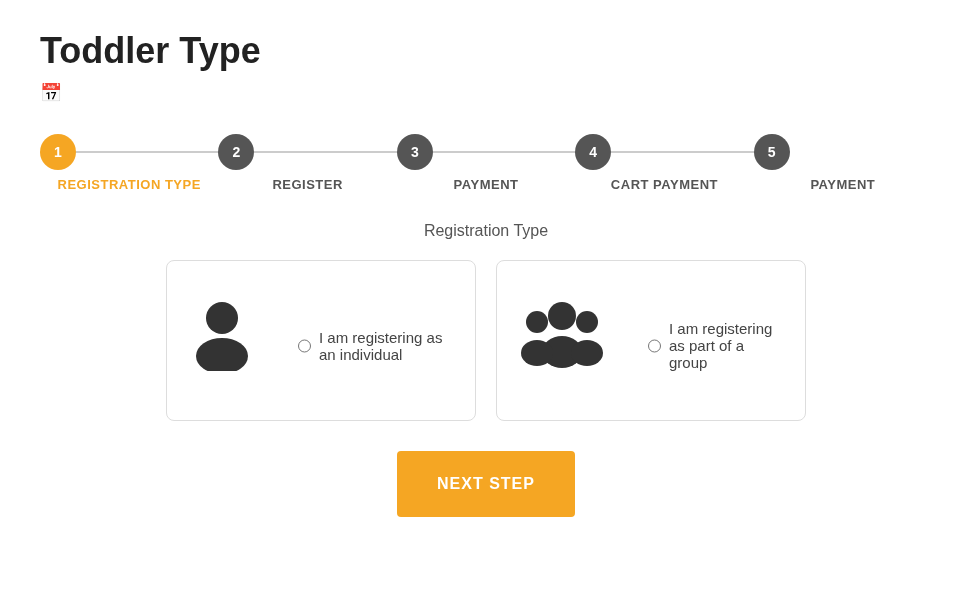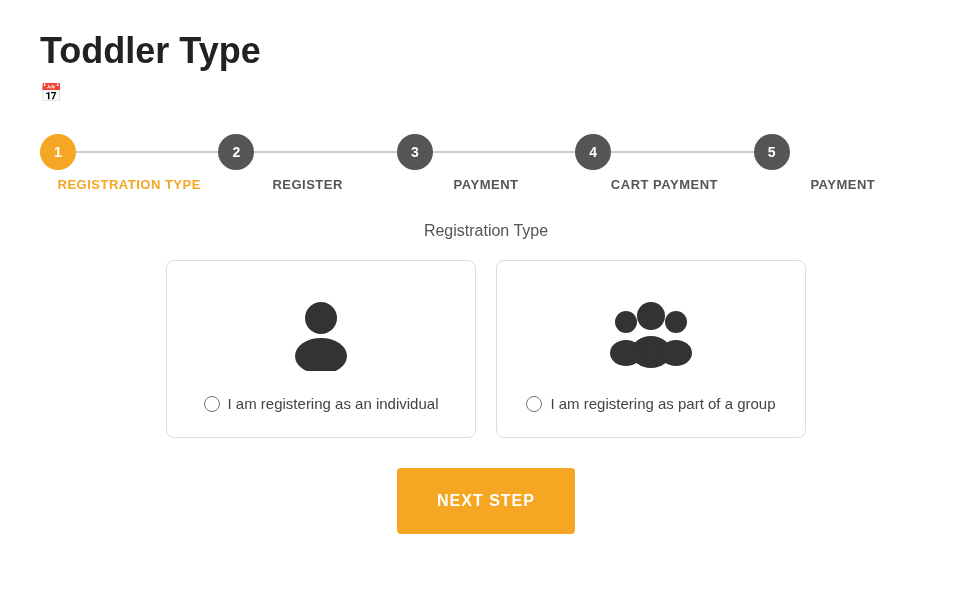--- a/index.html
+++ b/index.html
@@ -47,23 +47,24 @@
       gap: 20px;
       margin-bottom: 30px;
     }
 
     .option-card {
       border: 1px solid #ddd;
       border-radius: 8px;
       width: 310px;
       padding: 35px 20px 25px;
       display: flex;
-      flex-direction: column;
+      flex-direction: row;
       align-items: center;
       cursor: pointer;
+      gap: 41px;
     }
 
     .person-icon {
       margin-bottom: 20px;
     }
 
     
     .option-label {
       display: flex;
       align-items: center;

